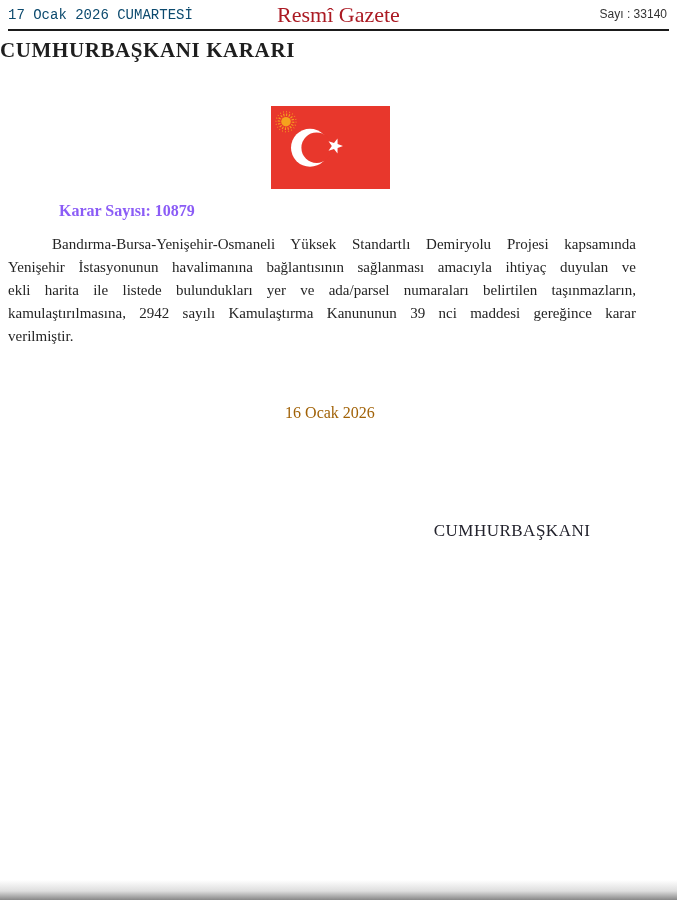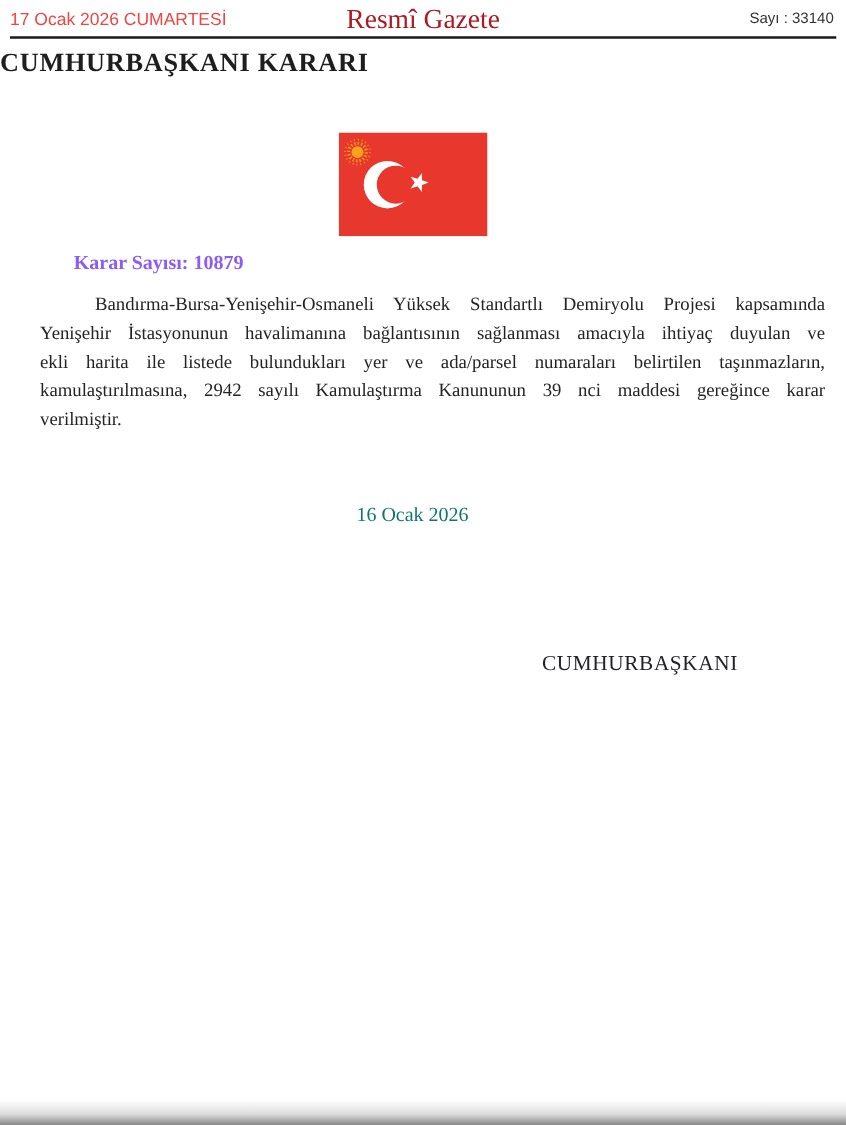--- a/index.html
+++ b/index.html
@@ -9,22 +9,22 @@
     height: 900px;
     background: #ffffff;
     overflow: hidden;
     font-family: "Liberation Serif", serif;
     color: var(--text, #262626);
   }
 
   
   .masthead-date {
     position: absolute; left: 8px; top: 7px;
-    font-family: Liberation Sans, sans-serif;
-    font-size: 14px; color: #ef4444; white-space: nowrap;
+    font-family: Liberation Mono, monospace;
+    font-size: 14px; color: #0c4a6e; white-space: nowrap;
   }
   .masthead-title {
     position: absolute; left: 0; right: 0; top: 2px;
     text-align: center;
     font-family: "Liberation Serif", serif;
     font-weight: normal; font-size: 22px;
     color: var(--gazette-red, #AB1A23);
     white-space: nowrap;
   }
   .masthead-issue {
@@ -54,31 +54,31 @@
 
   
   .decision-line {
     position: absolute; left: 59px; top: 202px;
     font-weight: bold; font-size: 16px; color: #8b5cf6;
     white-space: nowrap;
   }
 
   
   .body-para {
-    position: absolute; left: 32px; top: 233px; width: 628px;
+    position: absolute; left: 8px; top: 233px; width: 628px;
     font-size: 15px; line-height: 23px; color: #242424;
   }
   .jline { text-align: justify; text-align-last: justify; height: 23px; overflow: hidden; }
   .jline.first { padding-left: 44px; }
   .jline.last { text-align-last: left; }
 
   
   .doc-date {
     position: absolute; left: 16px; top: 404px; width: 628px;
-    text-align: center; font-size: 16px; color: #0f766e;
+    text-align: center; font-size: 16px; color: #a16207;
   }
 
   
   .signature {
     position: absolute; left: 362px; top: 511px; width: 300px;
     text-align: center; color: #23232d;
   }
   .signature .sig-name { font-weight: bold; font-size: 17px; white-space: nowrap; }
   .signature .sig-title { margin-top: 10px; font-size: 17px; letter-spacing: 0.5px; white-space: nowrap; }
 

